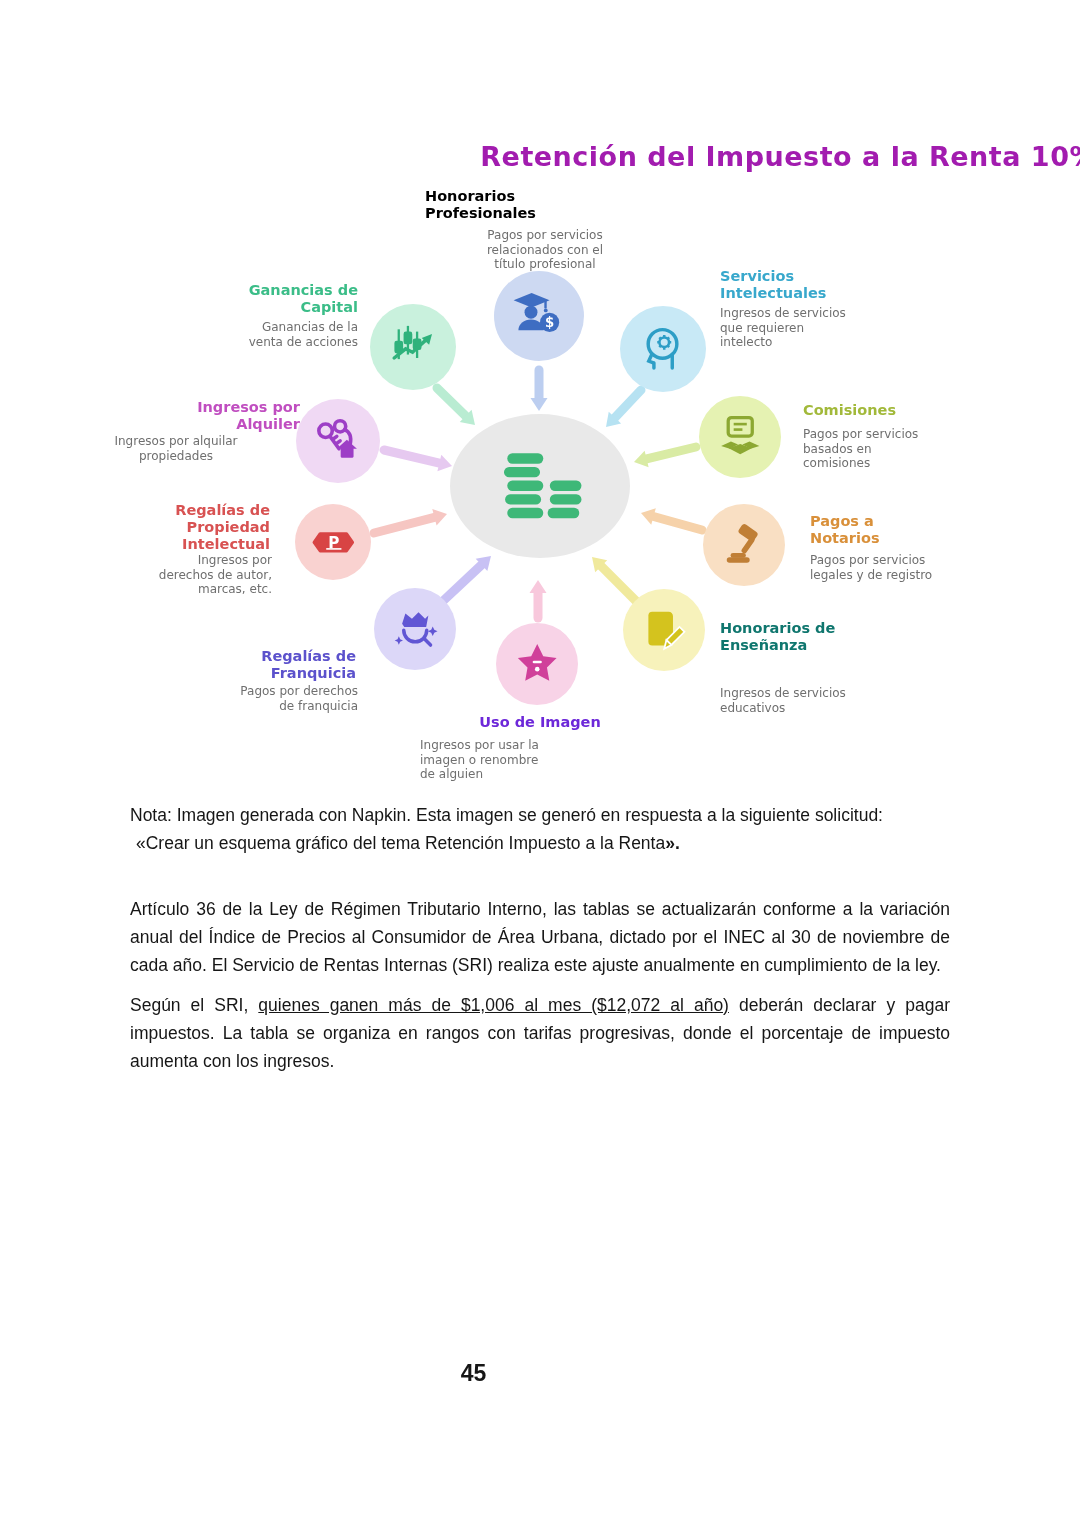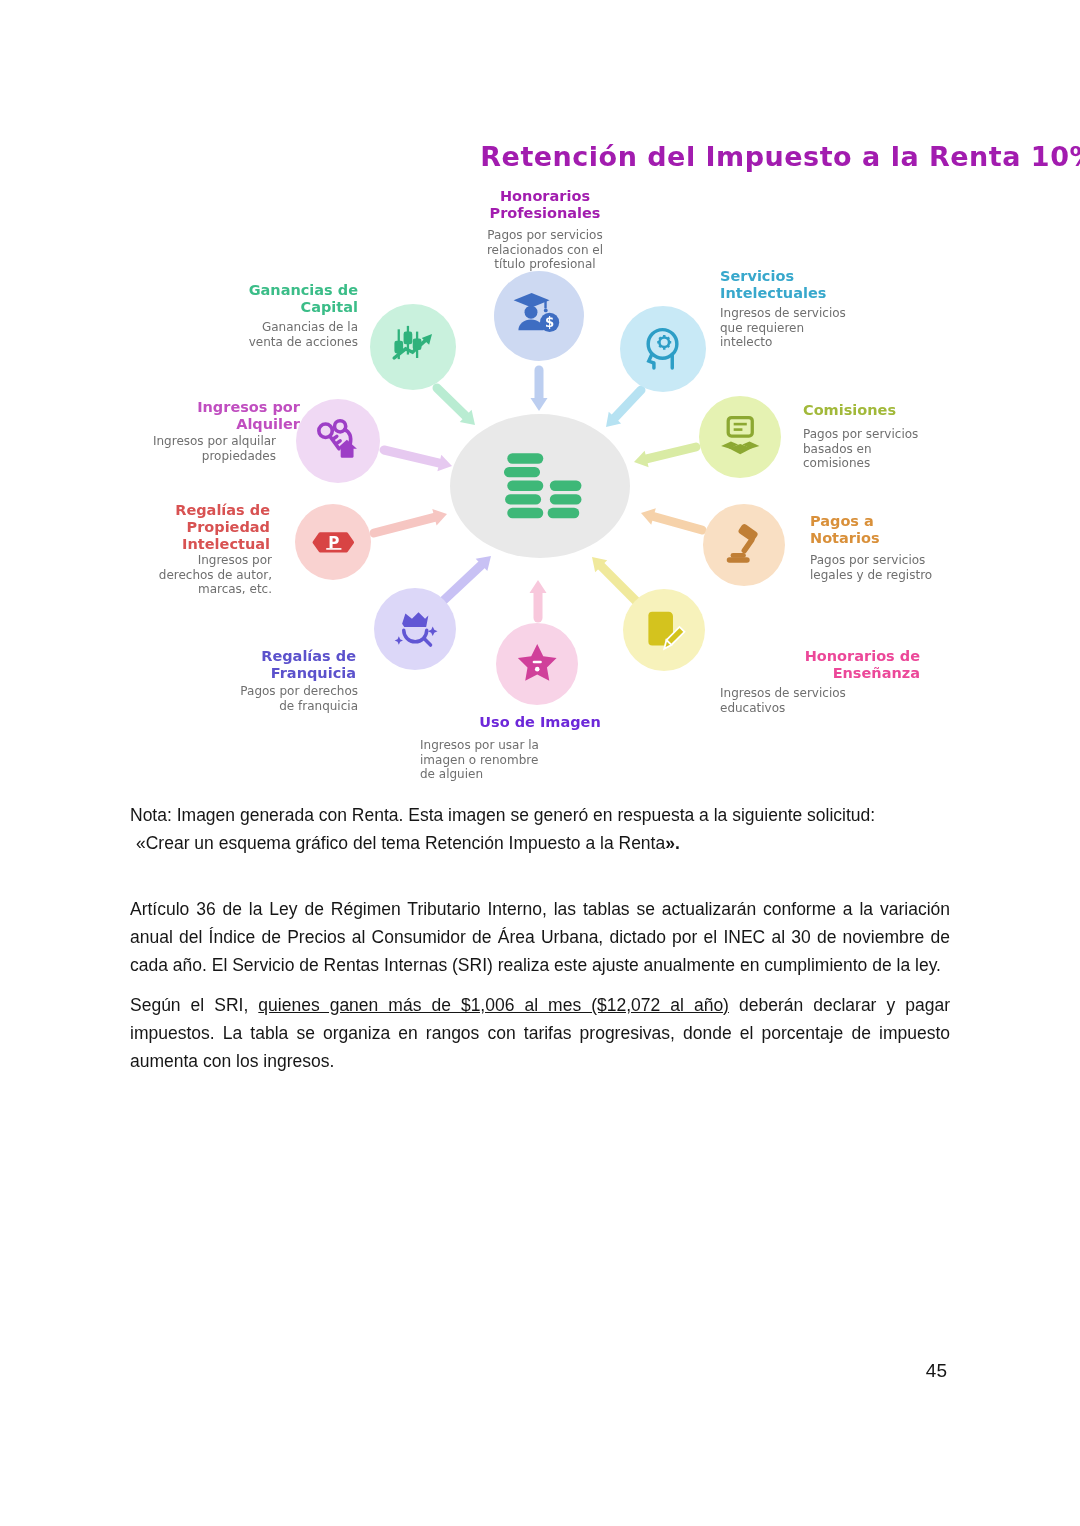--- a/index.html
+++ b/index.html
@@ -21,21 +21,21 @@
   .node-desc{position:absolute;font-family:"DejaVu Sans",sans-serif;font-size:12px;
         line-height:14.5px;color:#6f6f6f;white-space:pre-line;}
   
   .textcol{position:absolute;left:130px;top:801px;width:820px;font-size:17.5px;line-height:28px;}
   .para{margin:0;}
   .just{text-align:justify;}
   .quote{padding-left:6px;}
   .gap-lg{margin-top:38px;}
   .gap-sm{margin-top:12px;}
   .ul{text-decoration:underline;}
-  .page-number{position:absolute;top:1360px;left:0;width:947px;text-align:right;font-size:19px;}
+  .page-number{position:absolute;top:1360px;left:0;width:947px;text-align:center;font-size:23px;font-weight:bold;}
 </style>
 </head>
 <body>
 
 <div class="page">
 
   <h1 class="diagram-title">Retención del Impuesto a la Renta 10%</h1>
 
   <div id="diagram">
     <svg id="arrow-layer">
@@ -101,21 +101,21 @@
             <polygon points="18,5 33,11 18,17 3,11"></polygon>
             <rect x="28.6" y="11" width="2" height="7" rx="1"></rect>
             <circle cx="29.8" cy="19.5" r="1.6"></circle>
             <circle cx="17.5" cy="21" r="5.4"></circle>
             <path d="M7 36 a10.5 9 0 0 1 21 0 z"></path>
             <circle cx="33" cy="29.5" r="8"></circle>
             <text x="33" y="33.6" font-size="11" font-weight="bold" fill="#fff" text-anchor="middle" font-family="DejaVu Sans, sans-serif">$</text>
           </g>
         </svg>
       </div>
-      <div class="node-label" style="left: 425px; top: 188px; width: 240px; text-align: center; color: #a21caf;">Honorarios
+      <div class="node-label" style="left: 425px; top: 188px; width: 240px; color: #000000;">Honorarios
 Profesionales</div>
       <div class="node-desc" style="left: 425px; top: 228px; width: 240px; text-align: center;">Pagos por servicios
 relacionados con el
 título profesional</div>
       <div class="node-circle" style="left: 620px; top: 306px; width: 86px; height: 86px; background: rgb(200, 233, 246);">
         <svg viewBox="0 0 48 48" xmlns="http://www.w3.org/2000/svg">
           <g stroke="#2d9ec6" stroke-width="3" fill="none" stroke-linecap="round">
             <circle cx="24" cy="20" r="12.5"></circle>
             <path d="M14.5 29.5 L12 35 l4 1.5"></path>
             <path d="M32.5 29 V41 M16.5 36.5 V41"></path>
@@ -158,21 +158,21 @@
             <path d="M30 14 q7 3 5 13"></path>
           </g>
           <g fill="#9d3ec6">
             <polygon points="23,31 32,23 41,31"></polygon>
             <rect x="26.5" y="30" width="11.5" height="9" rx="1"></rect>
           </g>
         </svg>
       </div>
       <div class="node-label" style="left: 100px; top: 399px; width: 200px; text-align: right; color: rgb(192, 78, 192);">Ingresos por
 Alquiler</div>
-      <div class="node-desc" style="left: 76px; top: 434px; width: 200px; text-align: right;">Ingresos por alquilar
+      <div class="node-desc" style="left: 76px; top: 434px; width: 200px; text-align: center;">Ingresos por alquilar
 propiedades</div>
       <div class="node-circle" style="left: 295px; top: 504px; width: 76px; height: 76px; background: rgb(249, 210, 208);">
         <svg viewBox="0 0 48 48" xmlns="http://www.w3.org/2000/svg">
           <path fill="#d84444" stroke="#d84444" stroke-width="3" stroke-linejoin="round" d="M11 15.5 h26 l6 8.5 -6 8.5 h-26 l-6 -8.5 z"></path>
           <text x="24.5" y="29.5" font-size="15" font-weight="bold" fill="#fff" text-anchor="middle" font-family="DejaVu Sans, sans-serif">P</text>
           <line x1="17" y1="30.5" x2="32" y2="30.5" stroke="#fff" stroke-width="1.6"></line>
         </svg>
       </div>
       <div class="node-label" style="left: 70px; top: 502px; width: 200px; text-align: right; color: rgb(216, 82, 82);">Regalías de
 Propiedad
@@ -208,21 +208,21 @@
       <div class="node-desc" style="left: 420px; top: 738px; width: 240px; text-align: left;">Ingresos por usar la
 imagen o renombre
 de alguien</div>
       <div class="node-circle" style="left: 623px; top: 589px; width: 82px; height: 82px; background: rgb(247, 242, 187);">
         <svg viewBox="0 0 48 48" xmlns="http://www.w3.org/2000/svg">
           <path fill="#d4c31e" d="M13 7 h15 a4 4 0 0 1 4 4 v23 a4 4 0 0 1 -4 4 h-15 a3.5 3.5 0 0 1 -3.5 -3.5 v-24 a3.5 3.5 0 0 1 3.5 -3.5 z"></path>
           <polygon fill="#d4c31e" stroke="#fff" stroke-width="1.6" points="26,33 38,21 42.5,25.5 30.5,37.5"></polygon>
           <polygon fill="#d4c31e" stroke="#fff" stroke-width="1.6" points="26,33 24,41 30.5,37.5"></polygon>
         </svg>
       </div>
-      <div class="node-label" style="left: 720px; top: 648px; width: 200px; text-align: right; color: #ec4899;">Honorarios de
+      <div class="node-label" style="left: 720px; top: 620px; width: 200px; text-align: left; color: #0f766e;">Honorarios de
 Enseñanza</div>
       <div class="node-desc" style="left: 720px; top: 686px; width: 200px; text-align: left;">Ingresos de servicios
 educativos</div>
       <div class="node-circle" style="left: 703px; top: 504px; width: 82px; height: 82px; background: rgb(249, 223, 195);">
         <svg viewBox="0 0 48 48" xmlns="http://www.w3.org/2000/svg">
           <g fill="#c07f36">
             <rect x="19" y="7.5" width="17" height="10" rx="3" transform="rotate(35 27.5 12.5)"></rect>
             <rect x="19" y="21.5" width="17" height="5" rx="2.5" transform="rotate(125 27.5 24)"></rect>
             <rect x="8" y="35" width="21" height="5" rx="2.5"></rect>
             <rect x="11.5" y="31" width="14" height="4.5" rx="2.2"></rect>
@@ -247,21 +247,21 @@
           </g>
         </svg>
       </div>
       <div class="node-label" style="left: 803px; top: 402px; width: 170px; text-align: left; color: rgb(162, 185, 58);">Comisiones</div>
       <div class="node-desc" style="left: 803px; top: 427px; width: 175px; text-align: left;">Pagos por servicios
 basados en
 comisiones</div>
     </div>
 
   <div class="textcol">
-    <p class="para just"><span>Nota: Imagen generada con Renta. Esta imagen se generó en respuesta a la siguiente solicitud:</span></p>
+    <p class="para just"><span>Nota: Imagen generada con Napkin. Esta imagen se generó en respuesta a la siguiente solicitud:</span></p>
     <p class="para quote"><span>«Crear un esquema gráfico del tema Retención Impuesto a la Renta</span><b>».</b></p>
     <p class="para just gap-lg">Artículo 36 de la Ley de Régimen Tributario Interno, las tablas se actualizarán conforme a la variación anual del Índice de Precios al Consumidor de Área Urbana, dictado por el INEC al 30 de noviembre de cada año. El Servicio de Rentas Internas (SRI) realiza este ajuste anualmente en cumplimiento de la ley.</p>
     <p class="para just gap-sm"><span>Según el SRI, </span><span class="ul">quienes ganen más de $1,006 al mes ($12,072 al año)</span><span> deberán declarar y pagar impuestos. La tabla se organiza en rangos con tarifas progresivas, donde el porcentaje de impuesto aumenta con los ingresos.</span></p>
   </div>
 
   <div class="page-number">45</div>
 
 </div>
 
 </body></html>

